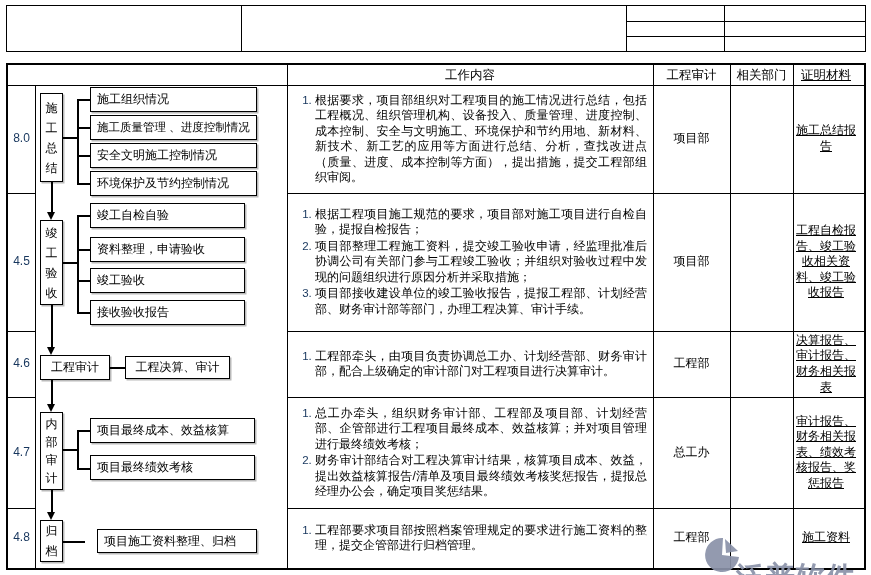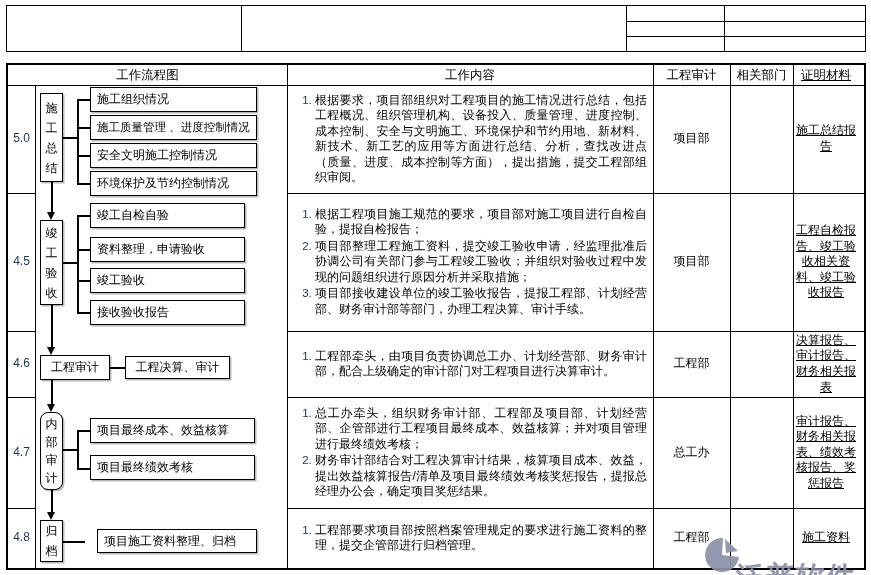--- a/index.html
+++ b/index.html
@@ -99,27 +99,26 @@
     <div class="gh gh-head"></div>
     <div class="gh ghA y1"></div>
     <div class="gh ghB y1"></div>
     <div class="gh ghA y2"></div>
     <div class="gh ghB y2"></div>
     <div class="gh ghA y3"></div>
     <div class="gh ghB y3"></div>
     <div class="gh ghA y4"></div>
     <div class="gh ghB y4"></div>
 
-    <div class="cell colhead c-flowhead">工作流程图</div>
     <div class="cell colhead c-content">工作内容</div>
     <div class="cell colhead c-dept">工程审计</div>
     <div class="cell colhead c-rel">相关部门</div>
     <div class="cell colhead c-mat">证明材料</div>
 
-    <div class="cell c-num r0">5.0</div>
+    <div class="cell c-num r0">8.0</div>
     <div class="cell c-num r1">4.5</div>
     <div class="cell c-num r2">4.6</div>
     <div class="cell c-num r3">4.7</div>
     <div class="cell c-num r4">4.8</div>
 
     <div id="flow">
 
       <div class="fbox stem-v" style="left:5px; top:8px; height:89px;">施工总结</div>
       <div class="fh" style="left:28px; top:52px; width:14px;"></div>
       <div class="fv" style="left:42px; top:14px; height:84px;"></div>
@@ -147,21 +146,21 @@
       <div class="fbox branch" style="left:55px; top:215px; min-width:155px;">接收验收报告</div>
       <div class="fv" style="left:16px; top:220px; height:44px;"></div>
       <div class="ahead" style="left:12px; top:262px;"></div>
 
       <div class="fbox" style="left:5px; top:270px; width:70px; height:25px;">工程审计</div>
       <div class="fh" style="left:75px; top:282px; width:15px;"></div>
       <div class="fbox branch" style="left:90px; top:271px; min-width:105px; height:23px; justify-content:center;">工程决算、审计</div>
       <div class="fv" style="left:16px; top:295px; height:26px;"></div>
       <div class="ahead" style="left:12px; top:319px;"></div>
 
-      <div class="fbox stem-v" style="left:5px; top:327px; height:78px; line-height:18px;border-radius:8px;">内部审计</div>
+      <div class="fbox stem-v" style="left:5px; top:327px; height:78px; line-height:18px;">内部审计</div>
       <div class="fh" style="left:28px; top:364px; width:14px;"></div>
       <div class="fv" style="left:42px; top:345px; height:39px;"></div>
       <div class="fh" style="left:42px; top:345px; width:13px;"></div>
       <div class="fh" style="left:42px; top:383px; width:13px;"></div>
       <div class="fbox branch" style="left:55px; top:333px; min-width:165px;">项目最终成本、效益核算</div>
       <div class="fbox branch" style="left:55px; top:370px; min-width:165px;">项目最终绩效考核</div>
       <div class="fv" style="left:16px; top:405px; height:24px;"></div>
       <div class="ahead" style="left:12px; top:427px;"></div>
 
       <div class="fbox stem-v" style="left:5px; top:435px; height:42px;">归档</div>

